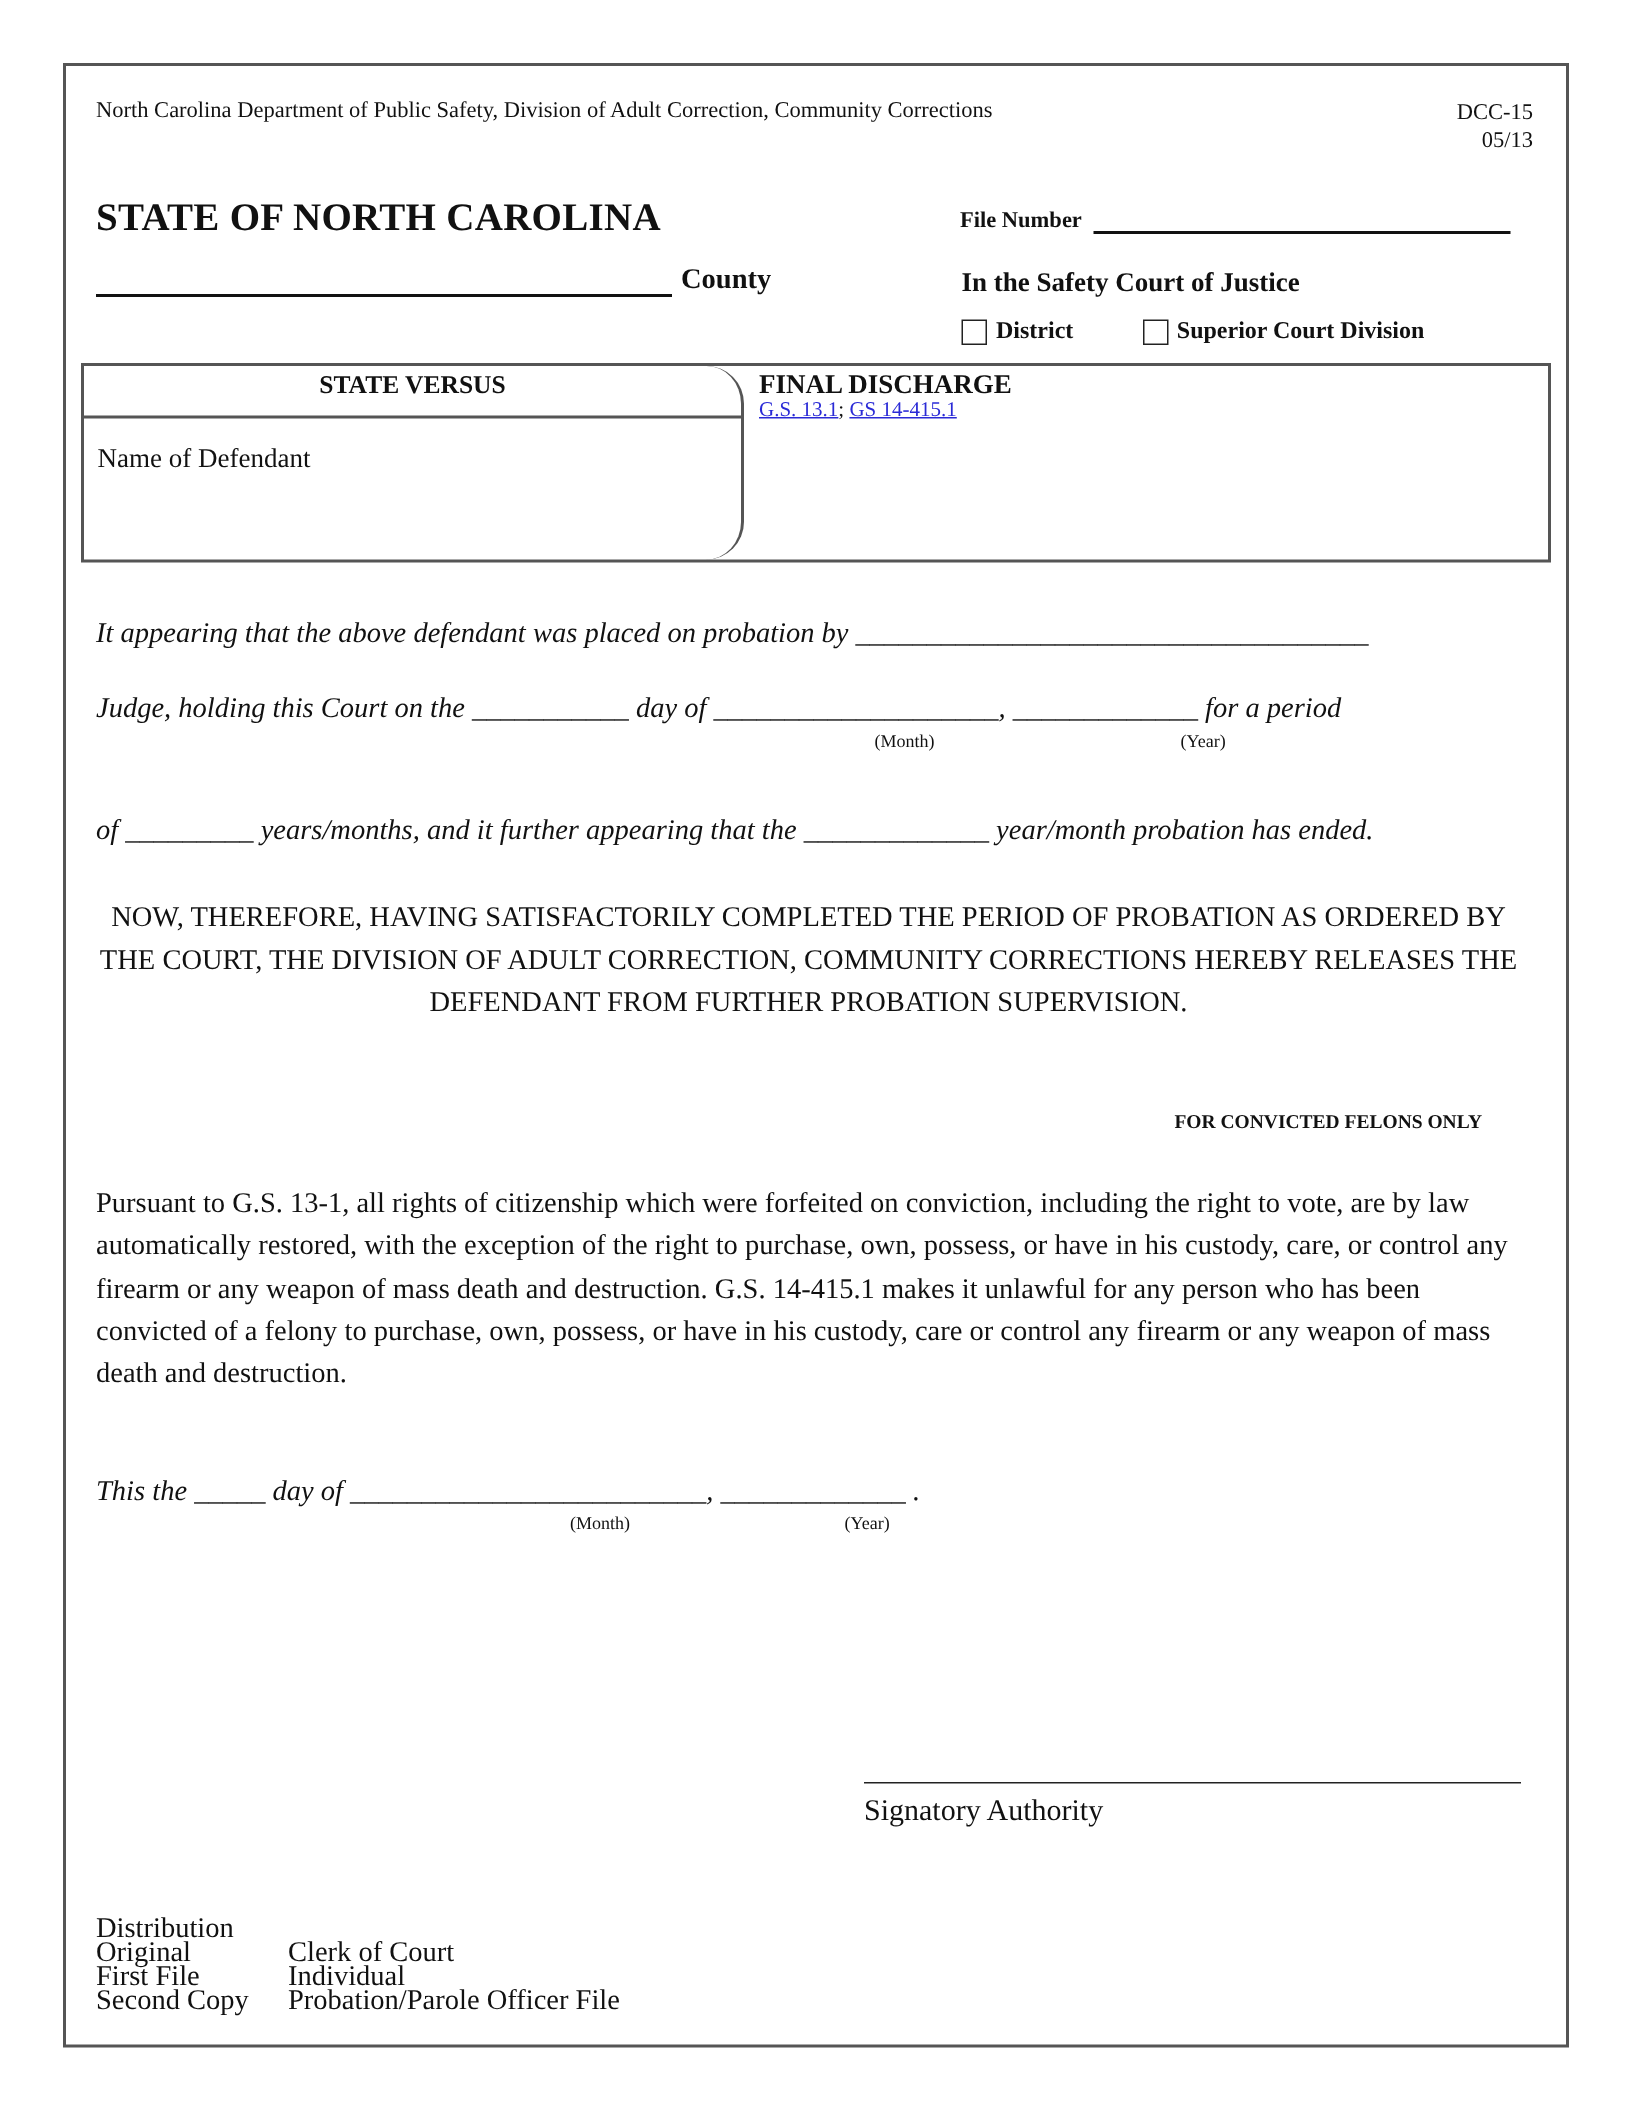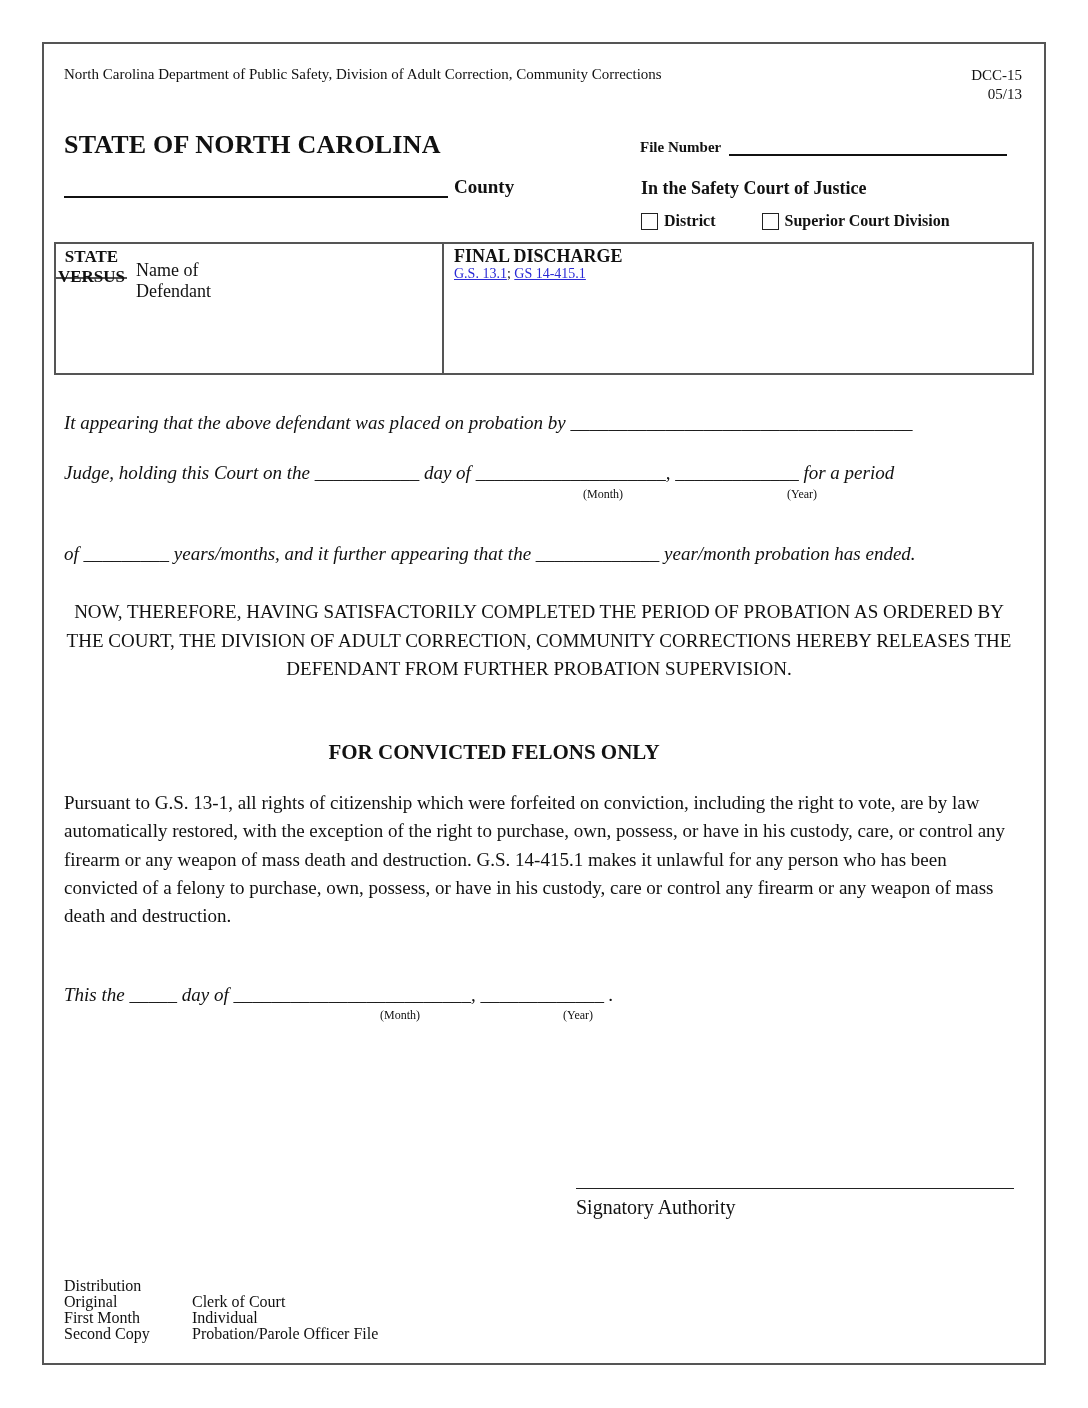--- a/index.html
+++ b/index.html
@@ -25,51 +25,51 @@
     .division-row { left: 641px; top: 212px; font-size: 16px; font-weight: bold; display: flex; align-items: center; justify-content: flex-end; }
     .checkbox {
       display: inline-block; width: 17px; height: 17px; border: 1.5px solid #222; margin-right: 6px; background: #fff; cursor: pointer;
     }
     .div-opt { display: flex; align-items: center; margin-right: 46px; }
 
     .case-box {
       position: absolute; left: 54px; top: 242px; width: 980px; height: 133px;
       border: 2px solid #555; display: flex;
     }
-    .case-left { width: 388px; border-right: 2px solid #555; display: flex; flex-direction: row; }
+    .case-left { width: 440px; border-right: 2px solid #555; display: flex; flex-direction: column; border-radius: 25px; }
     .state-versus-head {
       height: 35px; border-bottom: 2px solid #555; text-align: center; font-weight: bold; font-size: 17px; padding-top: 3px;
     }
     .defendant-label { font-size: 18px; padding: 16px 0 0 9px; }
     .defendant-input { flex: 1; border: none; outline: none; background: transparent; margin: 0 8px 4px; font-family: inherit; font-size: 17px; }
     .case-right { flex: 1; padding: 2px 16px 0 10px; }
     .discharge-head { font-weight: bold; font-size: 18px; line-height: 20px; }
     .statute-links { font-size: 14px; line-height: 16px; }
     .statute-links a { color: #2a2ad6; text-decoration: underline; }
 
     .body-line { font-size: 19px; font-style: italic; }
     .line1 { left: 64px; top: 412px; }
     .line2 { left: 64px; top: 462px; }
     .line3 { left: 64px; top: 527px; margin-top: 16px; }
     .sub-label { font-size: 12px; }
     .sub-month1 { left: 583px; top: 487px; }
     .sub-year1 { left: 787px; top: 487px; }
 
     .now-para { left: 64px; top: 598px; width: 950px; white-space: normal; font-size: 19px; line-height: 28.5px; text-align: center; }
-    .felons-head { left: 0; width: 988px; text-align: center; top: 740px; font-size: 21px; font-weight: bold; }
+    .felons-head { left: 0; width: 988px; text-align: right; top: 740px; font-size: 13px; font-weight: bold; }
     .pursuant-para { left: 64px; top: 789px; width: 950px; white-space: normal; font-size: 19px; line-height: 28.3px; }
 
     .this-line { left: 64px; top: 984px; }
     .sub-month2 { left: 380px; top: 1008px; }
     .sub-year2 { left: 563px; top: 1008px; }
 
     .sig-line { position: absolute; left: 576px; top: 1188px; width: 438px; border-bottom: 1.5px solid #222; }
     .sig-label { left: 576px; top: 1196px; font-size: 20px; }
 
-    .dist { left: 64px; top: 1278px; font-size: 16px; line-height: 16px; }
+    .dist { left: 64px; top: 1278px; font-size: 19px; line-height: 16px; }
     .dist-row { display: flex; }
     .dist-col1 { width: 128px; }
   </style>
 </head>
 <body>
 
 <div class="frame"></div>
 
 <div class="abs agency">North Carolina Department of Public Safety, Division of Adult Correction, Community Corrections</div>
 <div class="abs formno">
@@ -132,20 +132,20 @@
 <div class="sig-line"></div>
 <div class="abs sig-label">Signatory Authority</div>
 
 <div class="abs dist">
   <div>Distribution</div>
   <div class="dist-row">
     <span class="dist-col1">Original</span>
     <span>Clerk of Court</span>
   </div>
   <div class="dist-row">
-    <span class="dist-col1">First Month</span>
+    <span class="dist-col1">First File</span>
     <span>Individual</span>
   </div>
   <div class="dist-row">
     <span class="dist-col1">Second Copy</span>
     <span>Probation/Parole Officer File</span>
   </div>
 </div>
 
 </body></html>

